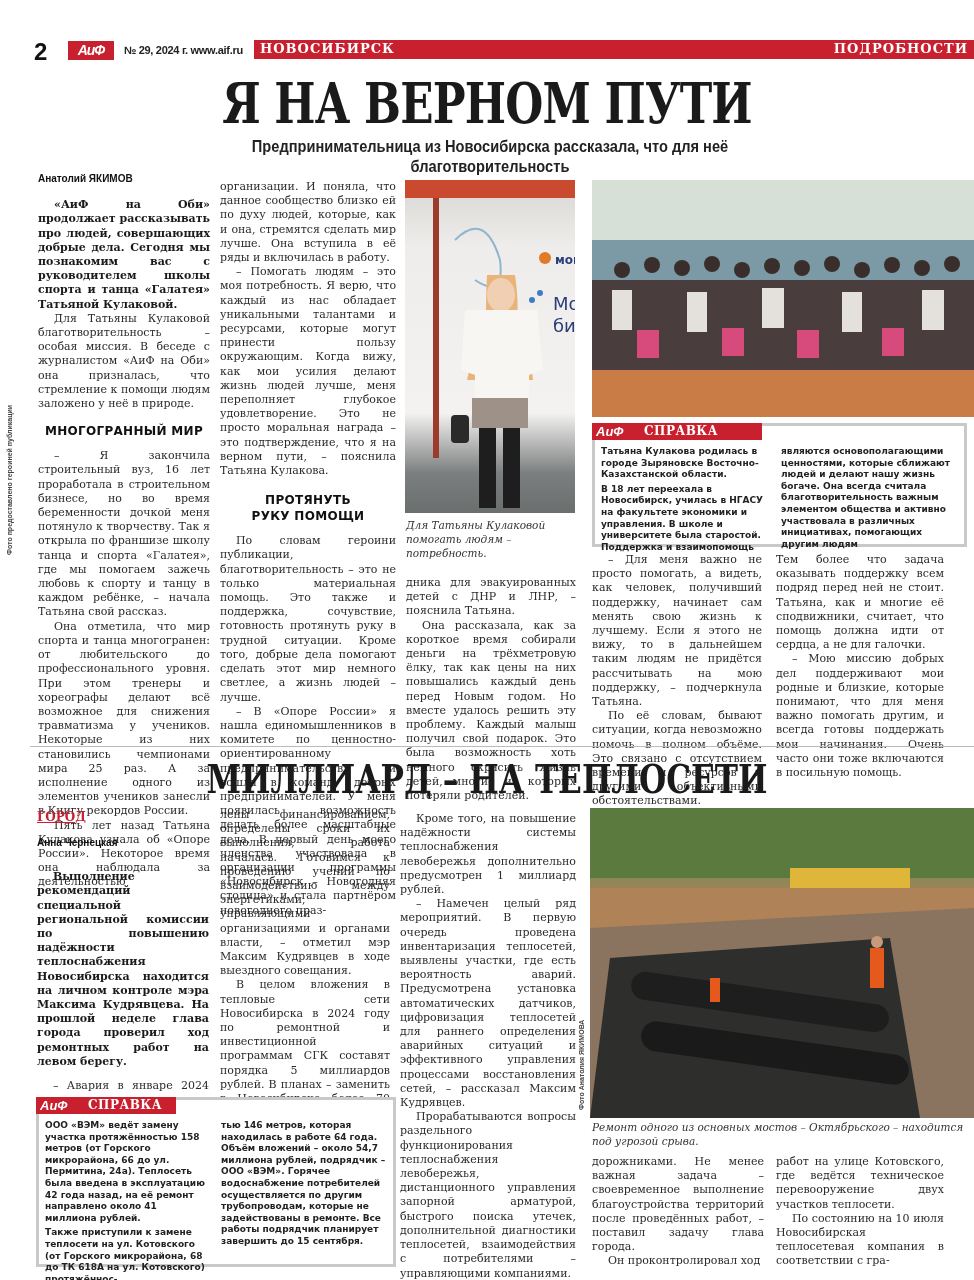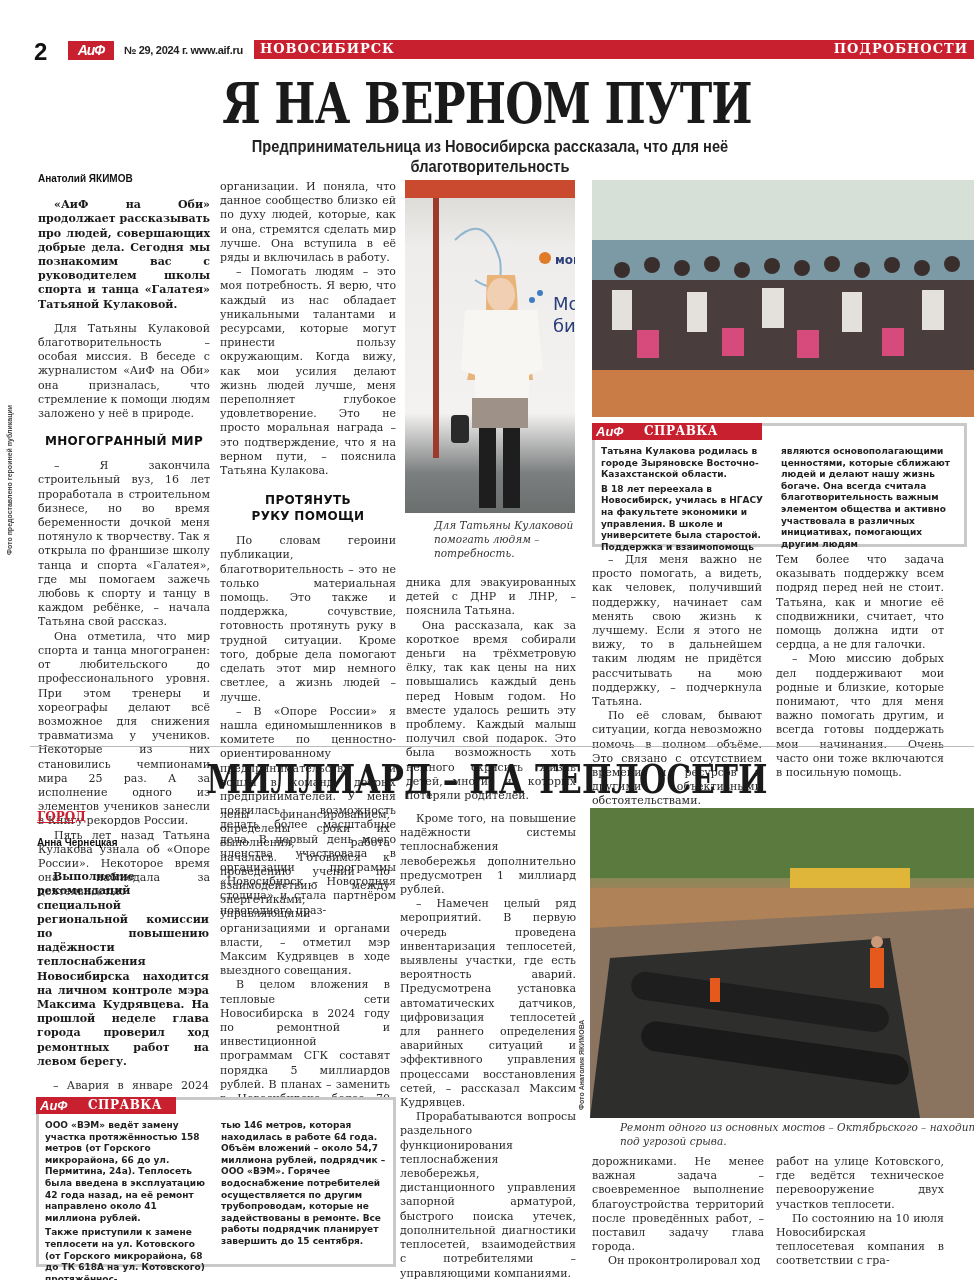--- a/index.html
+++ b/index.html
@@ -21,21 +21,21 @@
   .sub { top: 137px; font-family: "Liberation Sans", sans-serif; font-weight: bold; font-size: 17px; left: 170px; width: 640px; text-align: center; transform: scaleX(0.86); }
   .h2 { top: 755px; font-size: 40px; transform: scaleX(0.78); }
 
   
   .col { font-size: 11px; line-height: 14.2px; text-align: justify; color: #2a2a2a; }
   .col p { text-indent: 16px; }
   .col p.noind { text-indent: 0; }
   .lead { font-weight: bold; color: #1a1a1a; }
   .byline { font-family: "Liberation Sans", sans-serif; font-weight: bold; font-size: 10px; color: #111; }
   .subhead { font-family: "DejaVu Sans", sans-serif; font-weight: bold; font-size: 12px; text-align: center; color: #111; letter-spacing: 0.3px; line-height: 16px; }
-  .caption { font-style: italic; font-size: 10.5px; line-height: 14px; color: #333; margin-left: 28px; }
+  .caption { font-style: italic; font-size: 10.5px; line-height: 14px; color: #333; }
   .vertical { font-family: "Liberation Sans", sans-serif; font-weight: bold; font-size: 7px; color: #444; writing-mode: vertical-rl; transform: rotate(180deg); white-space: nowrap; }
 
   
   .photo { overflow: hidden; }
   .photo-woman { left: 405px; top: 180px; width: 170px; height: 333px; background: linear-gradient(180deg, #d8d6d2 0%, #eeedeb 20%, #f3f2f0 70%, #7c7f80 88%, #6a6e6d 100%); }
   .photo-group { left: 592px; top: 180px; width: 382px; height: 237px; background: linear-gradient(180deg, #c9d3c8 0%, #b9c4bd 20%, #8a7164 45%, #5d4c4a 65%, #b8794c 85%, #c47b45 100%); }
   .photo-pipes { left: 590px; top: 808px; width: 384px; height: 310px; background: linear-gradient(180deg, #4d6a3a 0%, #7a8a55 18%, #a8825a 30%, #6b5a47 45%, #2d2d2c 60%, #4a4a47 75%, #7c6a55 90%, #8d7b63 100%); }
 
   
   .spravka { border: 3px solid #c9c9c9; background: #fff; }
@@ -60,21 +60,21 @@
 </div>
 
 <div class="abs headline h1">Я НА ВЕРНОМ ПУТИ</div>
 <div class="abs sub">Предпринимательница из Новосибирска рассказала, что для неё благотворительность</div>
 
 <div class="abs vertical" style="left:6px; top:375px; height:180px;">Фото предоставлено героиней публикации</div>
 
 <div class="abs col" style="left:38px; top:172px; width:172px;">
   <div class="byline">Анатолий ЯКИМОВ</div>
   <p class="lead" style="margin-top:12px;">«АиФ на Оби» продолжает рассказывать про людей, совершающих добрые дела. Сегодня мы познакомим вас с руководителем школы спорта и танца «Галатея» Татьяной Кулаковой.</p>
-  <p style="margin-top:10px;">Для Татьяны Кулаковой благотворительность – особая миссия. В беседе с журналистом «АиФ на Оби» она призналась, что стремление к помощи людям заложено у неё в природе.</p>
+  <p style="">Для Татьяны Кулаковой благотворительность – особая миссия. В беседе с журналистом «АиФ на Оби» она призналась, что стремление к помощи людям заложено у неё в природе.</p>
   <div class="subhead" style="margin:12px 0 10px;">МНОГОГРАННЫЙ МИР</div>
   <p>– Я закончила строительный вуз, 16 лет проработала в строительном бизнесе, но во время беременности дочкой меня потянуло к творчеству. Так я открыла по франшизе школу танца и спорта «Галатея», где мы помогаем зажечь любовь к спорту и танцу в каждом ребёнке, – начала Татьяна свой рассказ.</p>
   <p>Она отметила, что мир спорта и танца многогранен: от любительского до профессионального уровня. При этом тренеры и хореографы делают всё возможное для снижения травматизма у учеников. Некоторые из них становились чемпионами мира 25 раз. А за исполнение одного из элементов учеников занесли в Книгу рекордов России.</p>
   <p>Пять лет назад Татьяна Кулакова узнала об «Опоре России». Некоторое время она наблюдала за деятельностью</p>
 </div>
 
 <div class="abs col" style="left:220px; top:180px; width:176px;">
   <p class="noind">организации. И поняла, что данное сообщество близко ей по духу людей, которые, как и она, стремятся сделать мир лучше. Она вступила в её ряды и включилась в работу.</p>
   <p>– Помогать людям – это моя потребность. Я верю, что каждый из нас обладает уникальными талантами и ресурсами, которые могут принести пользу окружающим. Когда вижу, как мои усилия делают жизнь людей лучше, меня переполняет глубокое удовлетворение. Это не просто моральная награда – это подтверждение, что я на верном пути, – пояснила Татьяна Кулакова.</p>
   <div class="subhead" style="margin:14px 30px 10px; ">ПРОТЯНУТЬ РУКУ ПОМОЩИ</div>

